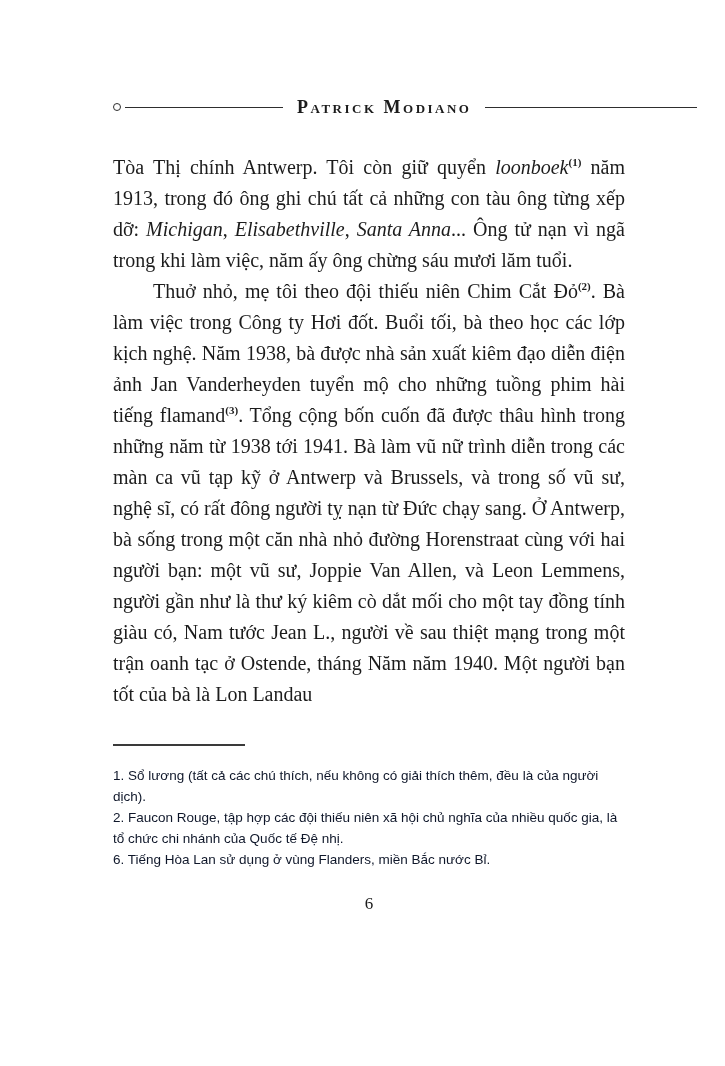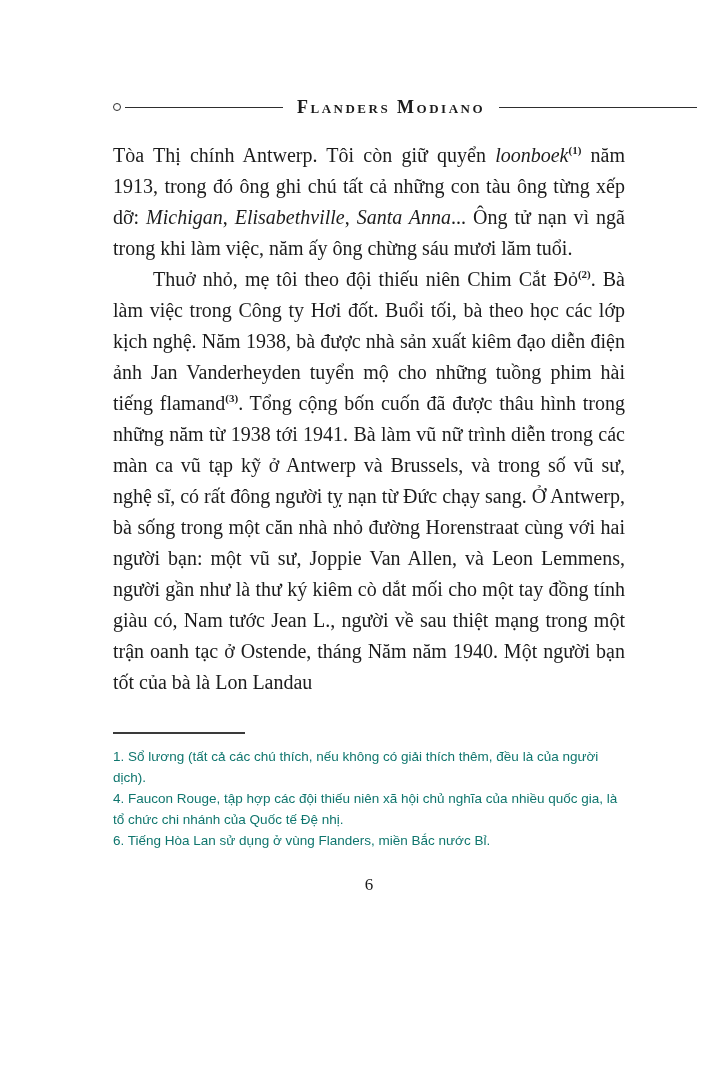--- a/index.html
+++ b/index.html
@@ -43,21 +43,21 @@
     font-variant: small-caps;
     font-weight: 600;
     font-size: 18px;
     letter-spacing: 2.5px;
     padding: 0 14px;
     white-space: nowrap;
     color: #1c1c1c;
   }
   
   .body-text {
-    margin-top: 22px;
+    margin-top: 34px;
     font-family: "Liberation Serif", "DejaVu Serif", serif;
     font-size: 20px;
     line-height: 31px;
     text-align: justify;
     color: #1c1c1c;
   }
   .body-text p {
     margin: 0;
   }
   .body-text p.indent {
@@ -72,57 +72,57 @@
     font-style: normal;
   }
   
   .footnote-rule {
     margin-top: 34px;
     width: 132px;
     height: 2px;
     background: #3a3a3a;
   }
   .footnotes {
-    margin-top: 12px;
+    margin-top: 19px;
     font-family: "Liberation Sans", "DejaVu Sans", sans-serif;
     font-size: 13.5px;
     line-height: 21px;
-    color: #0f766e;
+    color: #0f172a;
     text-align: left;
   }
   .footnotes p { margin: 0; }
   
   .page-number {
     margin-top: 24px;
     text-align: center;
     font-family: "Liberation Serif", "DejaVu Serif", serif;
     font-size: 17px;
     color: #1c1c1c;
   }
 </style>
 </head>
 <body>
 
 <div class="page">
 
   <div class="running-header">
     <span class="ornament-circle"></span>
     <span class="header-rule left"></span>
-    <span class="author-name">Flanders Modiano</span>
+    <span class="author-name">Patrick Modiano</span>
     <span class="header-rule right"></span>
   </div>
 
   <div class="body-text">
     <p><span>Tòa Thị chính Antwerp. Tôi còn giữ quyển </span><span class="seg-i">loonboek</span><span class="seg-sup">(1)</span><span> năm 1913, trong đó ông ghi chú tất cả những con tàu ông từng xếp dỡ: </span><span class="seg-i">Michigan</span><span>, </span><span class="seg-i">Elisabethville</span><span>, </span><span class="seg-i">Santa Anna</span><span>... Ông tử nạn vì ngã trong khi làm việc, năm ấy ông chừng sáu mươi lăm tuổi.</span></p>
     <p class="indent"><span>Thuở nhỏ, mẹ tôi theo đội thiếu niên Chim Cắt Đỏ</span><span class="seg-sup">(2)</span><span>. Bà làm việc trong Công ty Hơi đốt. Buổi tối, bà theo học các lớp kịch nghệ. Năm 1938, bà được nhà sản xuất kiêm đạo diễn điện ảnh Jan Vanderheyden tuyển mộ cho những tuồng phim hài tiếng flamand</span><span class="seg-sup">(3)</span><span>. Tổng cộng bốn cuốn đã được thâu hình trong những năm từ 1938 tới 1941. Bà làm vũ nữ trình diễn trong các màn ca vũ tạp kỹ ở Antwerp và Brussels, và trong số vũ sư, nghệ sĩ, có rất đông người tỵ nạn từ Đức chạy sang. Ở Antwerp, bà sống trong một căn nhà nhỏ đường Horenstraat cùng với hai người bạn: một vũ sư, Joppie Van Allen, và Leon Lemmens, người gần như là thư ký kiêm cò dắt mối cho một tay đồng tính giàu có, Nam tước Jean L., người về sau thiệt mạng trong một trận oanh tạc ở Ostende, tháng Năm năm 1940. Một người bạn tốt của bà là Lon Landau</span></p>
   </div>
 
   <div class="footnote-rule"></div>
 
   <div class="footnotes">
     <p>1. Sổ lương (tất cả các chú thích, nếu không có giải thích thêm, đều là của người dịch).</p>
-    <p>4. Faucon Rouge, tập hợp các đội thiếu niên xã hội chủ nghĩa của nhiều quốc gia, là tổ chức chi nhánh của Quốc tế Đệ nhị.</p>
+    <p>2. Faucon Rouge, tập hợp các đội thiếu niên xã hội chủ nghĩa của nhiều quốc gia, là tổ chức chi nhánh của Quốc tế Đệ nhị.</p>
     <p>6. Tiếng Hòa Lan sử dụng ở vùng Flanders, miền Bắc nước Bỉ.</p>
   </div>
 
   <div class="page-number">6</div>
 
 </div>
 
 </body></html>

